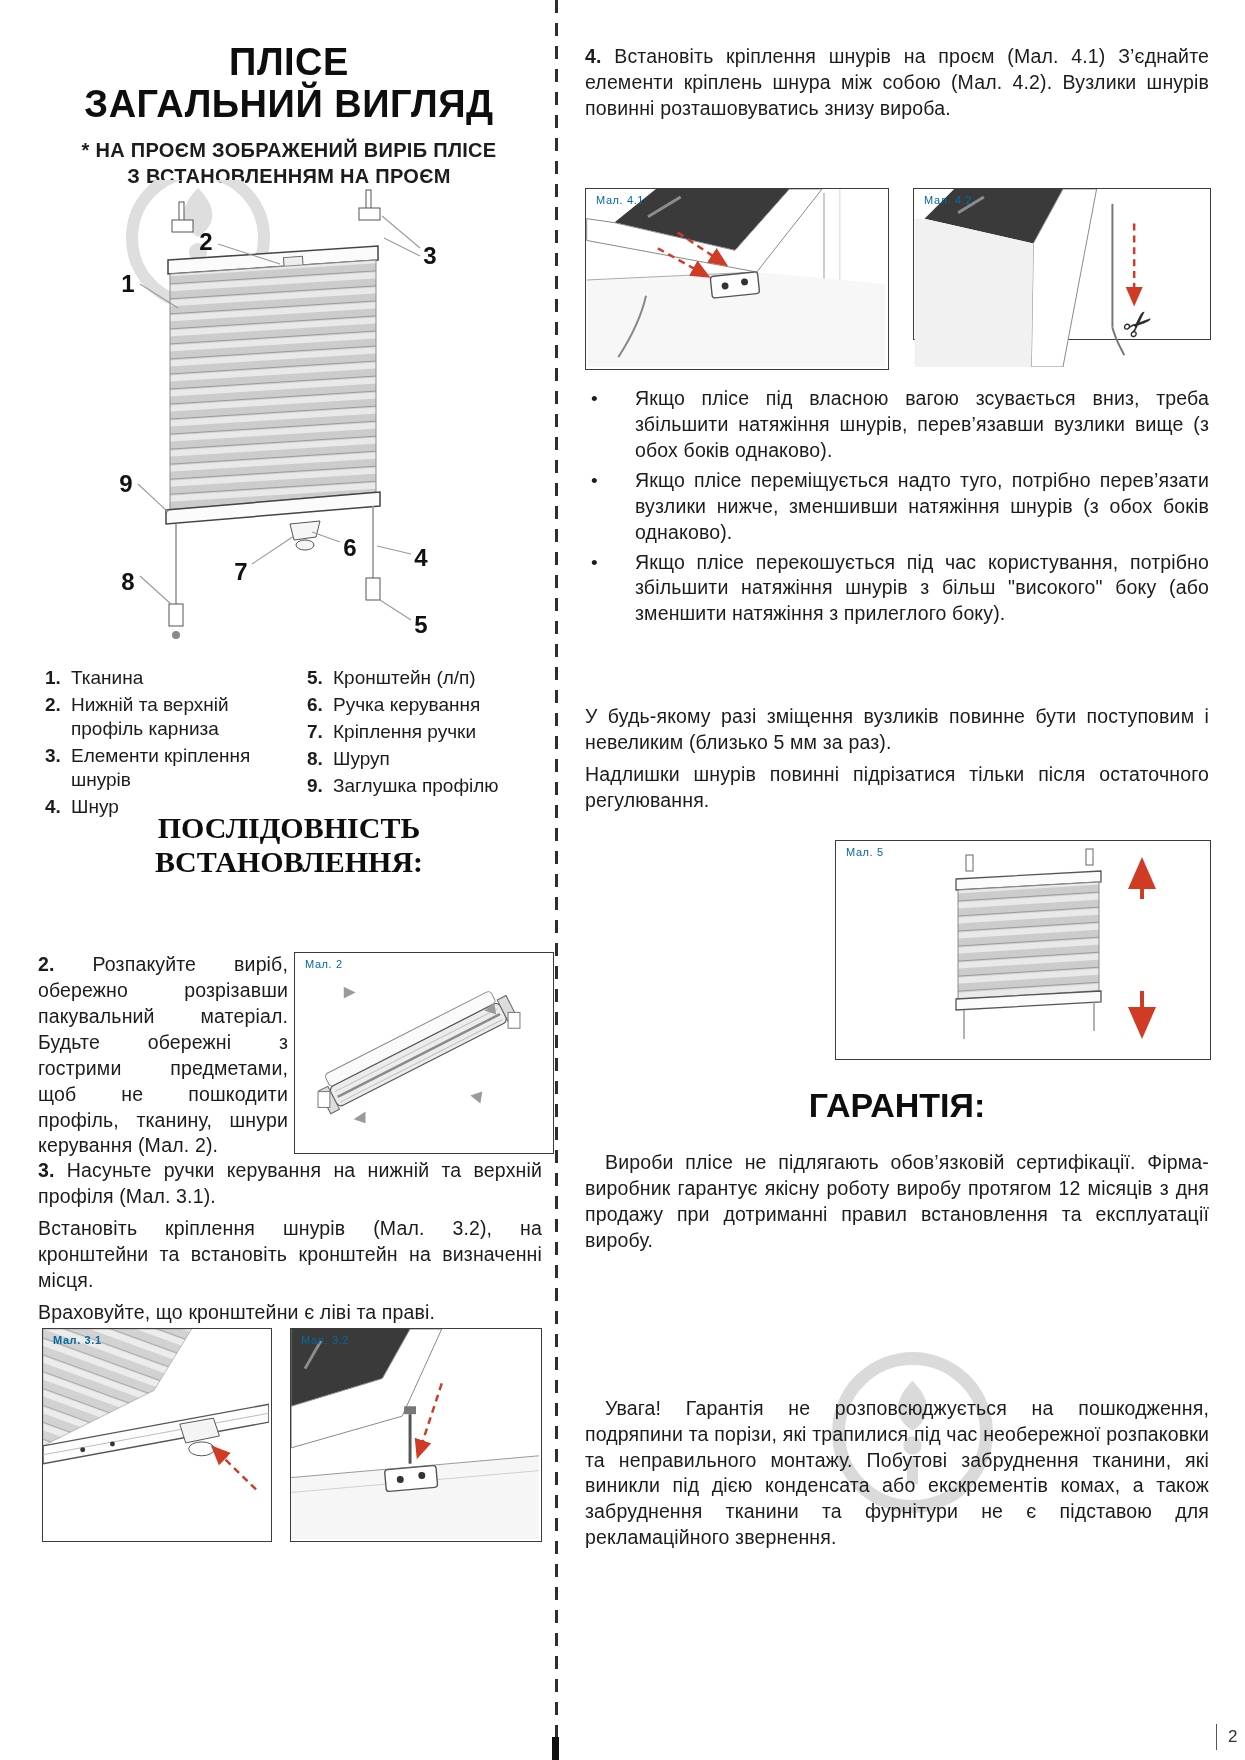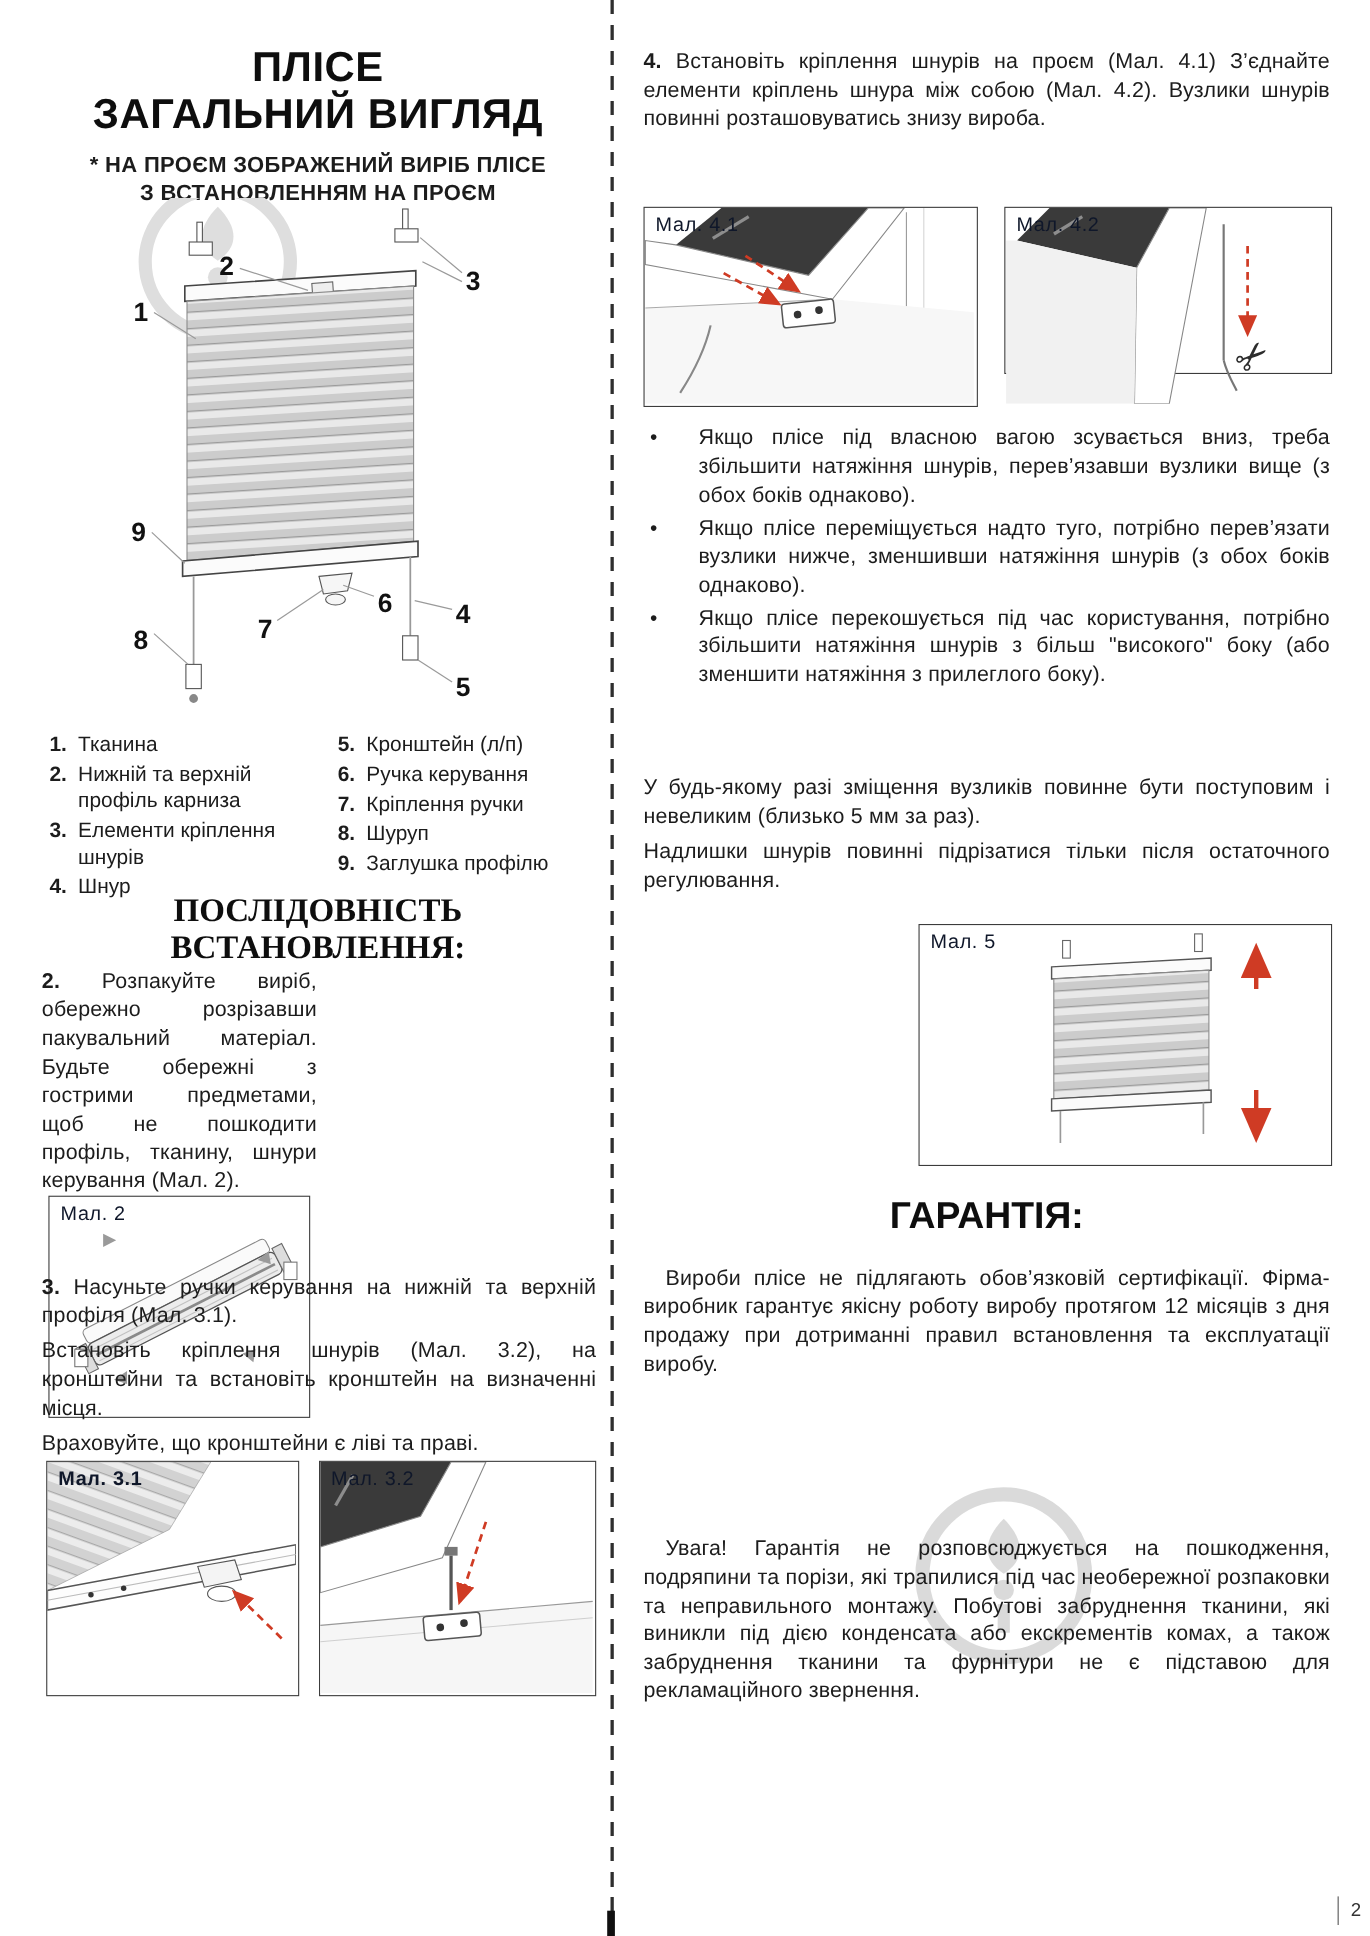--- a/index.html
+++ b/index.html
@@ -5,21 +5,21 @@
   html,body{margin:0;padding:0;background:#ffffff;}
   .page{position:relative;width:1245px;height:1760px;background:#fff;overflow:hidden;
         font-family:"Liberation Sans", sans-serif;color:#1c1c1c;}
   .abs{position:absolute;}
   .hd{font-weight:900;text-align:center;color:#0e0e0e;}
   .title{font-size:38px;line-height:1.1;letter-spacing:0.5px;}
   .sub{font-weight:bold;font-size:20px;text-align:center;line-height:1.3;letter-spacing:0.3px;}
   .body-text{font-size:19.5px;line-height:1.33;letter-spacing:0.15px;text-align:justify;}
   .bnum{font-weight:bold;}
   .figbox{position:absolute;border:1.6px solid #3c3c3c;background:#fff;box-sizing:border-box;}
-  .figlabel{position:absolute;top:5px;left:10px;font-size:18px;letter-spacing:0.6px;color:#0f172a;z-index:2;}
+  .figlabel{position:absolute;top:5px;left:10px;font-size:11px;letter-spacing:0.6px;color:#0369a1;z-index:2;}
   .legend{display:flex;font-size:19px;line-height:1.26;}
   .legend-item{display:flex;margin-bottom:3px;}
   .legend-num{width:26px;font-weight:bold;flex:none;}
   .bullet-row{display:flex;margin-bottom:4px;}
   .bullet-dot{width:44px;padding-left:6px;font-size:19px;flex:none;}
   .bullet-text{flex:1;}
   .divider{position:absolute;left:555px;top:0;width:2.5px;height:1760px;
            background:repeating-linear-gradient(to bottom,#2e2e2e 0 13px,transparent 13px 23px);}
   .divider-cap{position:absolute;left:552px;top:1737px;width:7px;height:23px;background:#101010;}
   .pagenum{position:absolute;left:1216px;top:1724px;border-left:1.6px solid #555;
@@ -160,26 +160,26 @@
       </div>
       <div class="legend-item">
         <span class="legend-num">9.</span>
         <span>Заглушка профілю</span>
       </div>
     </div>
   </div>
 
   <div class="abs hd" style="left:36px;top:811px;width:506px;font-size:30px;font-family:Liberation Serif, serif;">ПОСЛІДОВНІСТЬ ВСТАНОВЛЕННЯ:</div>
 
-  <div class="abs" style="left:38px;top:880px;width:504px;display:flex;flex-direction:column;">
+  <div class="abs" style="left:38px;top:952px;width:504px;display:flex;">
     <div class="body-text" style="width:250px;flex:none;">
       <span class="bnum">2.</span>
       <span>Розпакуйте виріб, обережно розрізавши пакувальний матеріал. Будьте обережні з гострими предметами, щоб не пошкодити профіль, тканину, шнури керування (Мал. 2).</span>
     </div>
-    <div class="figbox" style="position:relative;margin-left:6px;width:238px;height:202px;flex:none;">
+    <div class="figbox" style="position:relative;margin-left:6px;width:260px;height:202px;flex:none;">
       <div class="figlabel">Мал. 2</div>
       <svg width="244" height="198" viewBox="0 0 244 200">
         <g transform="rotate(-27 122 100)">
           <rect x="28" y="78" width="188" height="14" rx="4" fill="#fafafa" stroke="#888"></rect>
           <rect x="26" y="92" width="192" height="22" rx="5" fill="#ececec" stroke="#555" stroke-width="1.2"></rect>
           <line x1="30" y1="98" x2="214" y2="98" stroke="#c0c0c0"></line>
           <line x1="30" y1="104" x2="214" y2="104" stroke="#8a8a8a" stroke-width="2.5"></line>
           <line x1="30" y1="110" x2="214" y2="110" stroke="#c0c0c0"></line>
           <rect x="16" y="90" width="10" height="26" fill="#ddd" stroke="#666"></rect>
           <rect x="218" y="90" width="10" height="26" fill="#ddd" stroke="#666"></rect>

